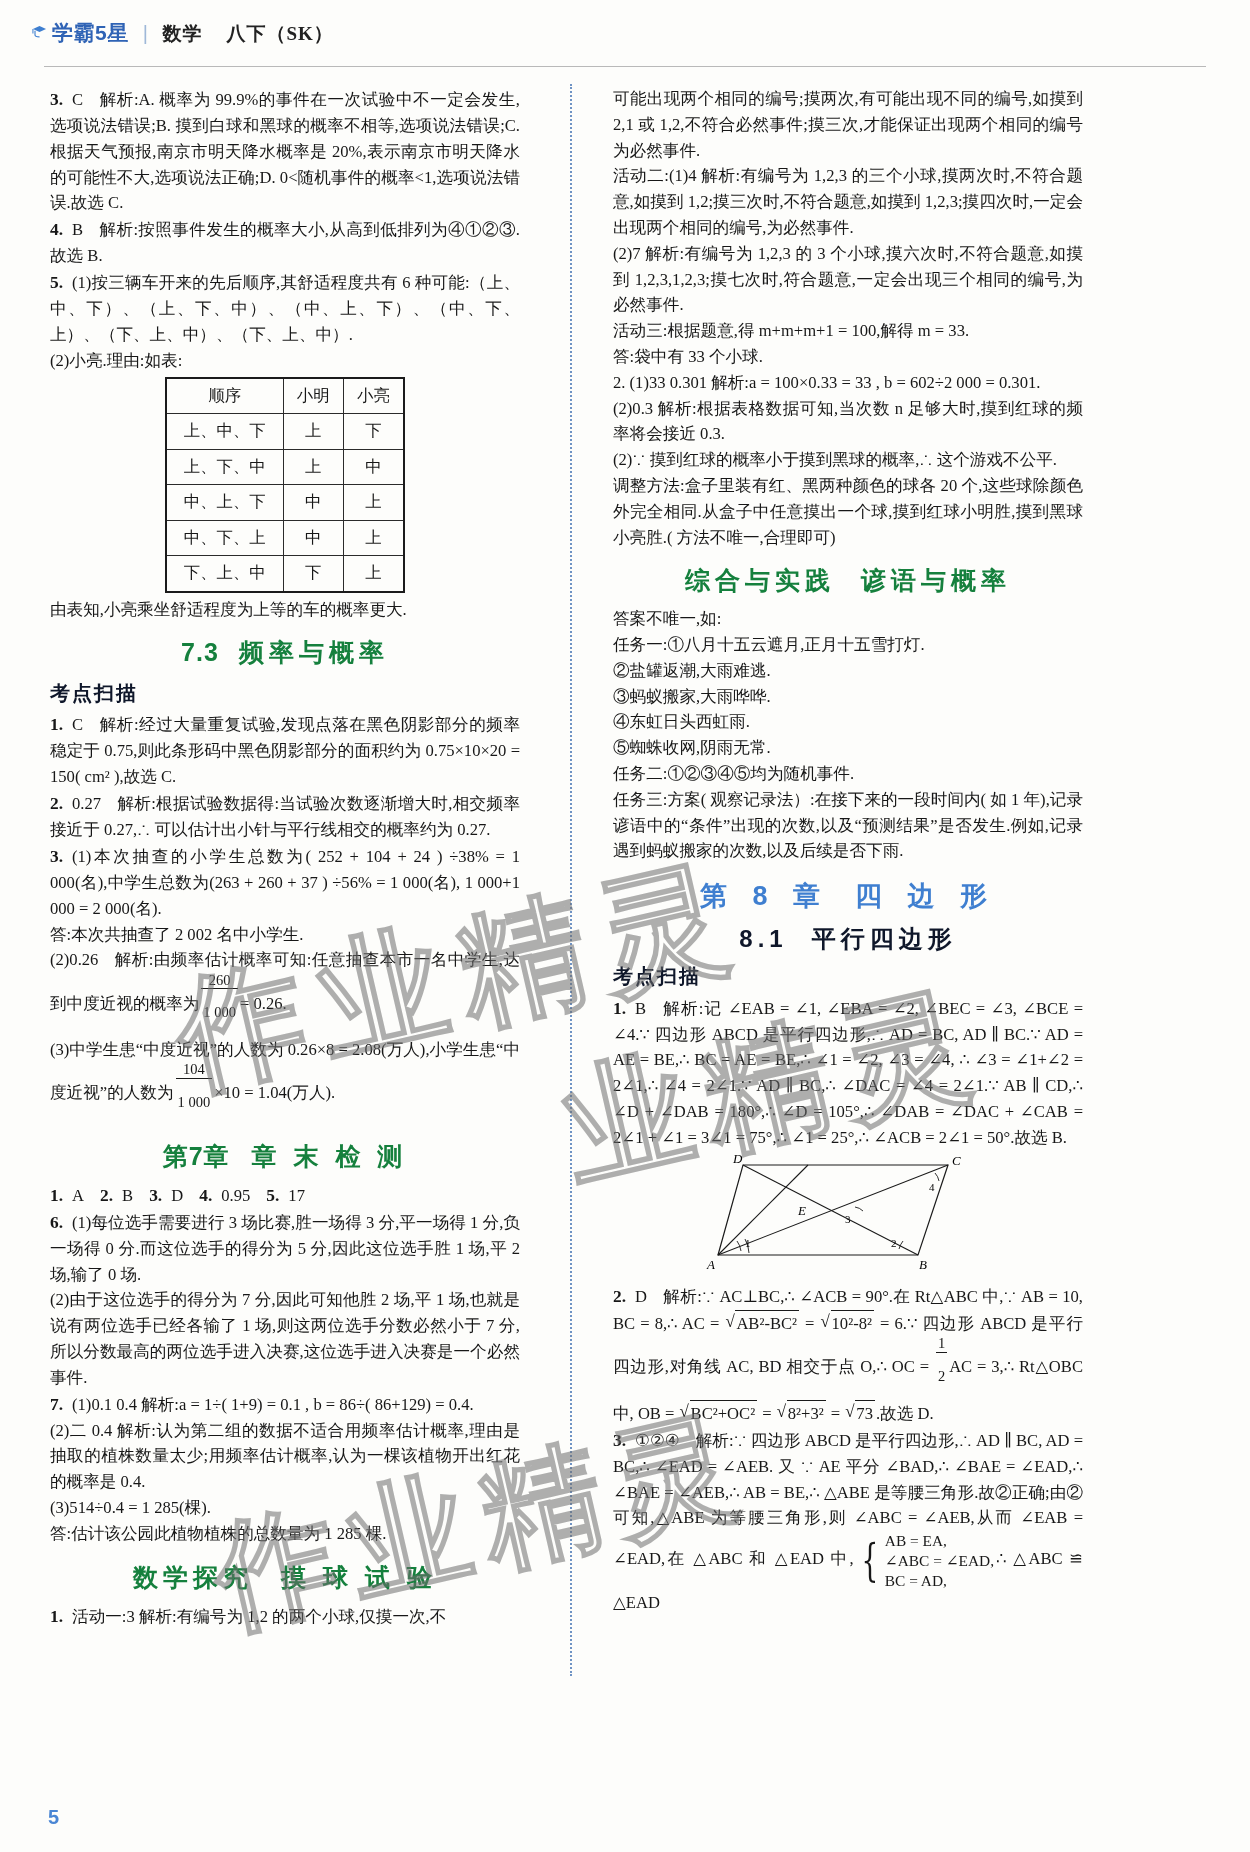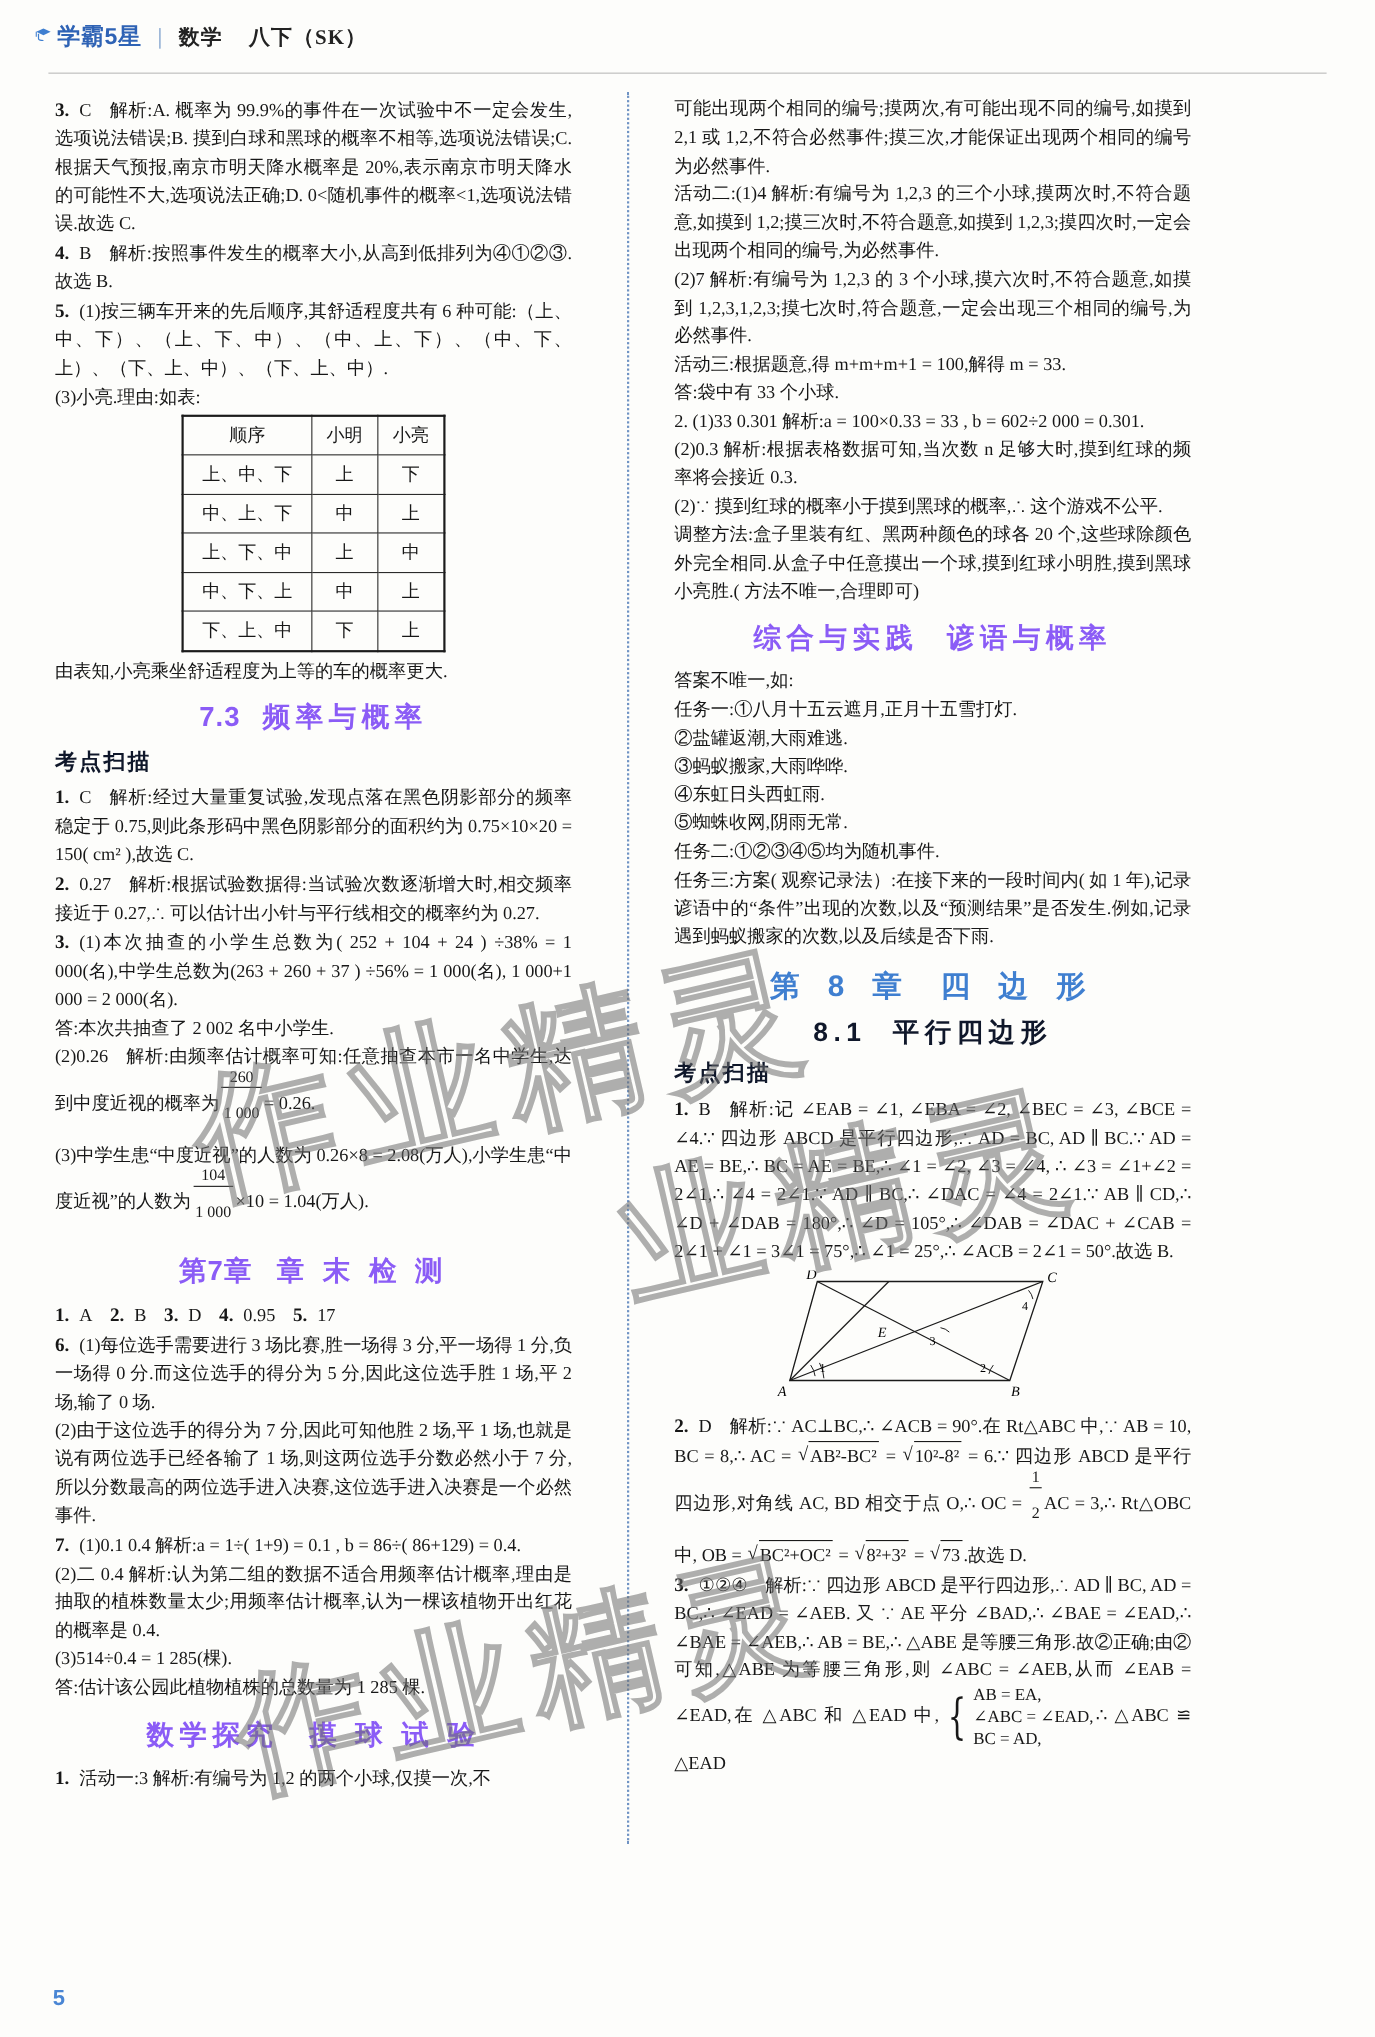--- a/index.html
+++ b/index.html
@@ -96,21 +96,21 @@
     font-weight: bold;
     font-size: 17.4px;
     font-family: "Liberation Serif", serif;
   }
   .lbl { letter-spacing: 0; }
   .sp { display:inline-block; width: 16px; }
   .spn { display:inline-block; width: 9px; }
 
   
   .sec-title {
-    color: #8b5cf6;
+    color: #15803d;
     font-family: "Liberation Sans", sans-serif;
     font-weight: bold;
     text-align: center;
     font-size: 25px;
     letter-spacing: 5px;
     margin: 11px 0 6px 0;
   }
   .sec-title .tnum { letter-spacing: 1px; }
   .chapter-title {
     color: #3f7fd0;
@@ -277,44 +277,44 @@
     </p>
 
     <p class="line">
       <span class="num">4.</span><span class="spn"></span><span class="lbl">B</span><span class="sp"></span><span>解析:按照事件发生的概率大小,从高到低排列为④①②③.故选 B.</span>
     </p>
 
     <p class="line">
       <span class="num">5.</span><span class="spn"></span><span>(1)按三辆车开来的先后顺序,其舒适程度共有 6 种可能:（上、中、下）、（上、下、中）、（中、上、下）、（中、下、上）、（下、上、中）、（下、上、中）.</span>
     </p>
 
-    <p class="line">(3)小亮.理由:如表:</p>
+    <p class="line">(2)小亮.理由:如表:</p>
 
     <div class="tbl-wrap">
       <table class="answers">
         <tbody>
             <tr>
           <th class="c1">顺序</th>
           <th class="c2">小明</th>
           <th class="c3">小亮</th>
         </tr>
         <tr>
           <td>上、中、下</td>
           <td>上</td>
           <td>下</td>
         </tr>
         <tr>
+          <td>上、下、中</td>
+          <td>上</td>
+          <td>中</td>
+        </tr>
+        <tr>
           <td>中、上、下</td>
           <td>中</td>
           <td>上</td>
-        </tr>
-        <tr>
-          <td>上、下、中</td>
-          <td>上</td>
-          <td>中</td>
         </tr>
         <tr>
           <td>中、下、上</td>
           <td>中</td>
           <td>上</td>
         </tr>
         <tr>
           <td>下、上、中</td>
           <td>下</td>
           <td>上</td>

